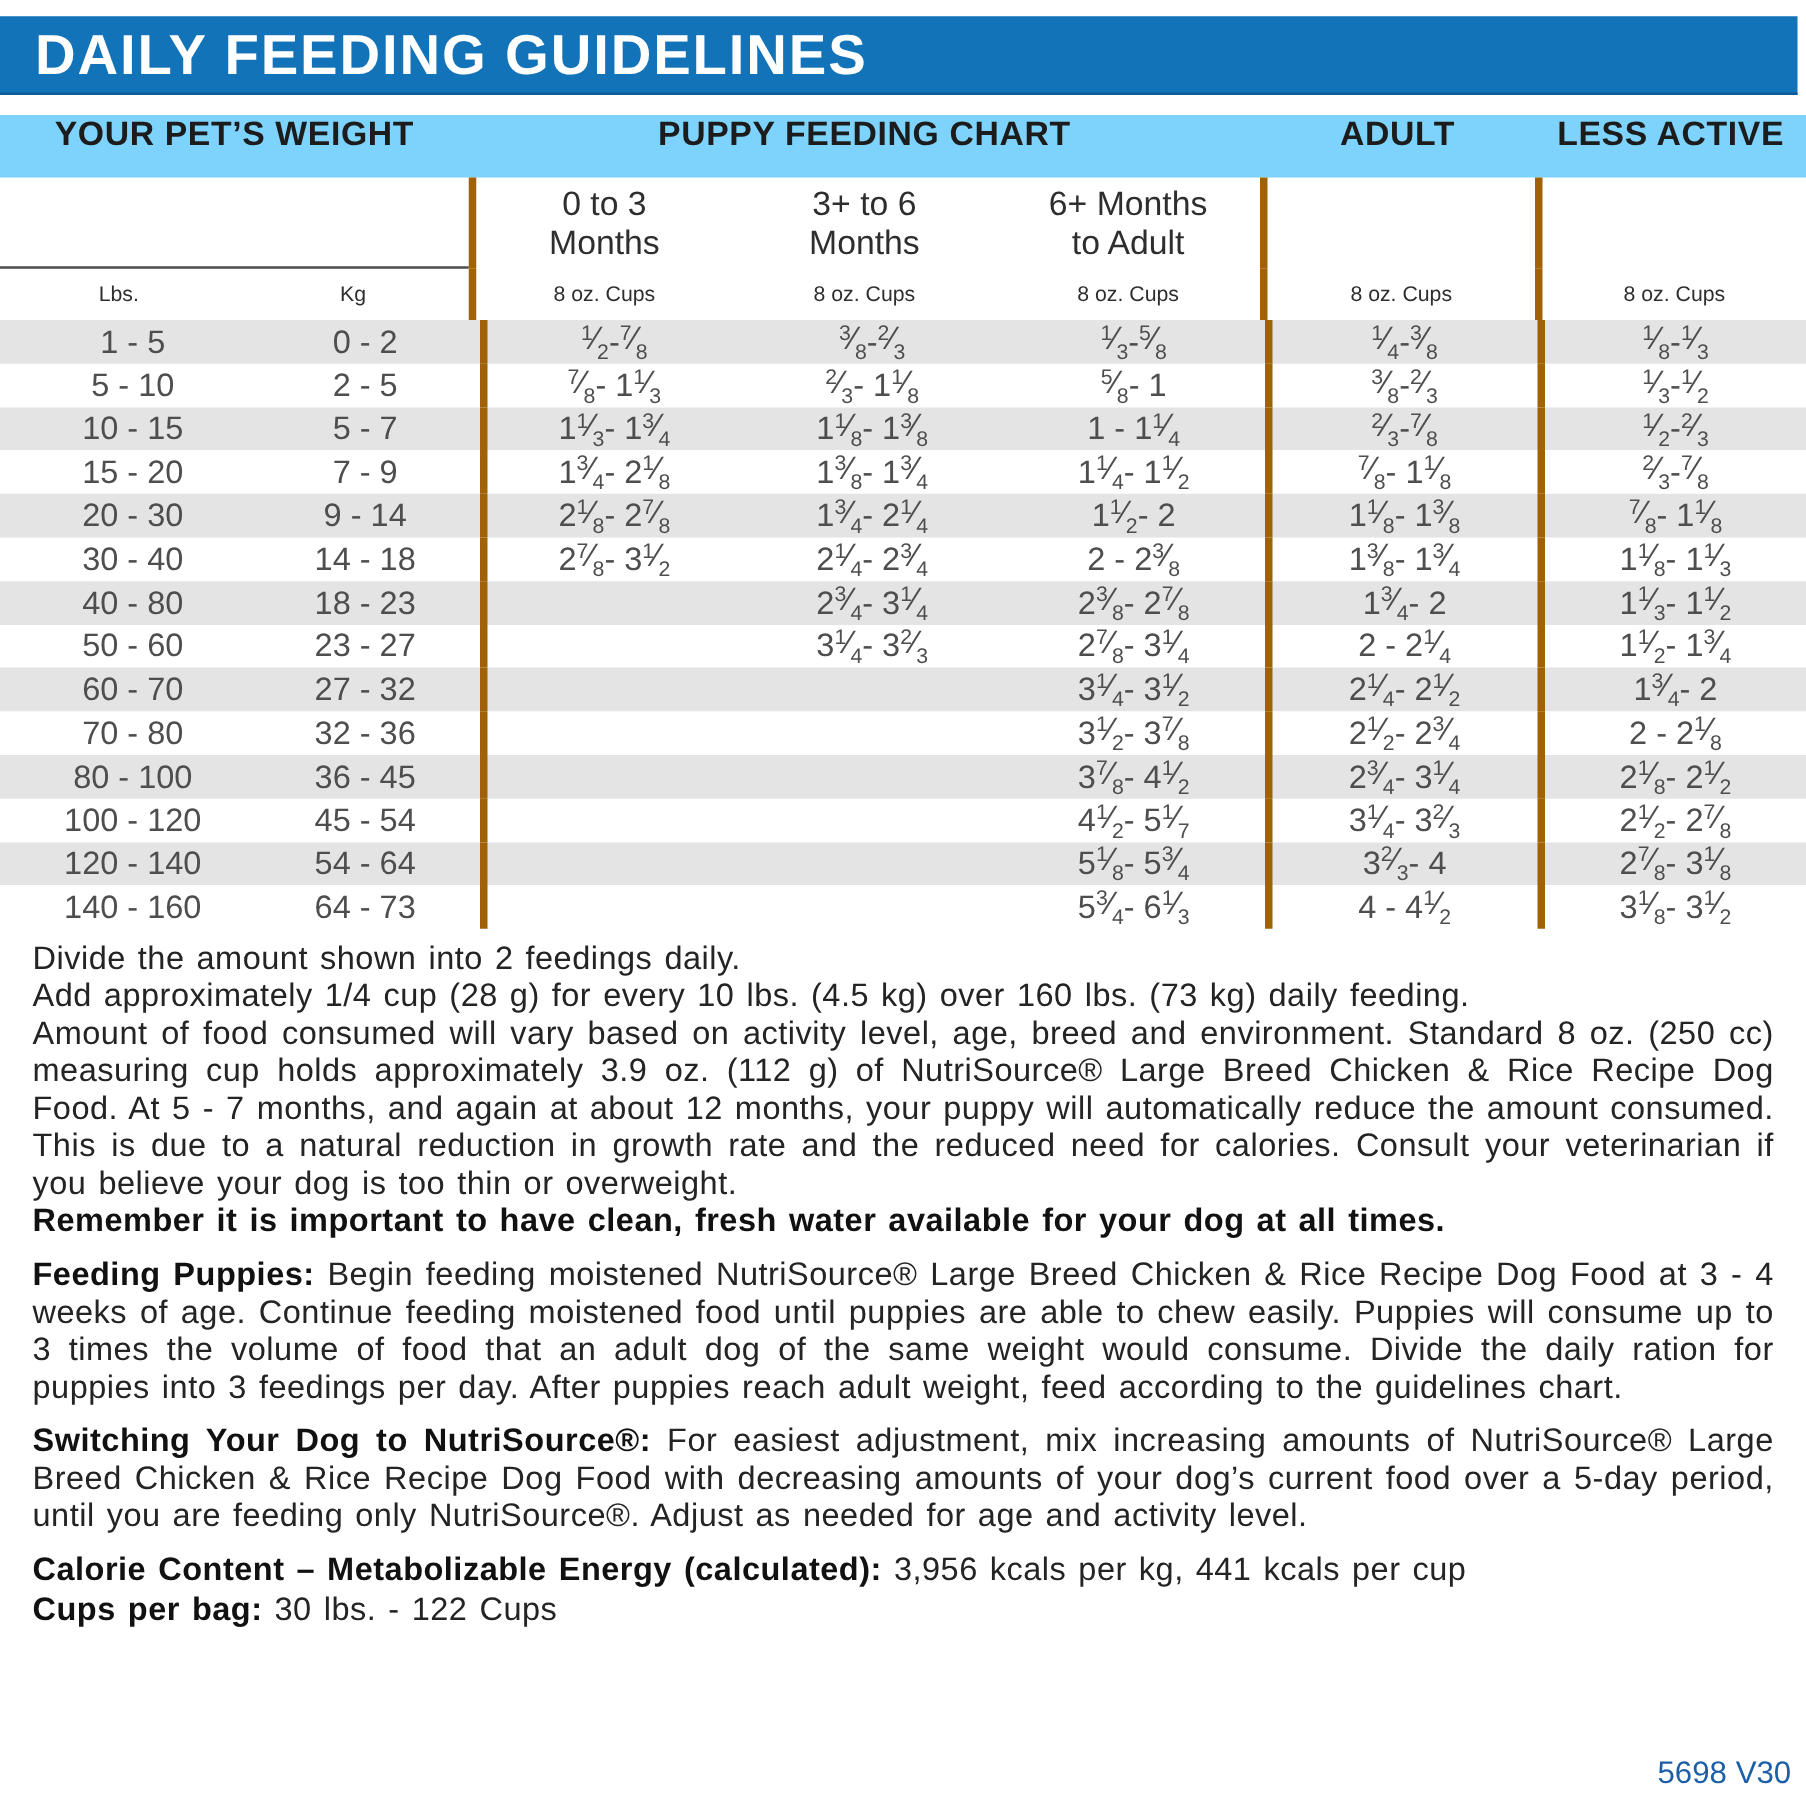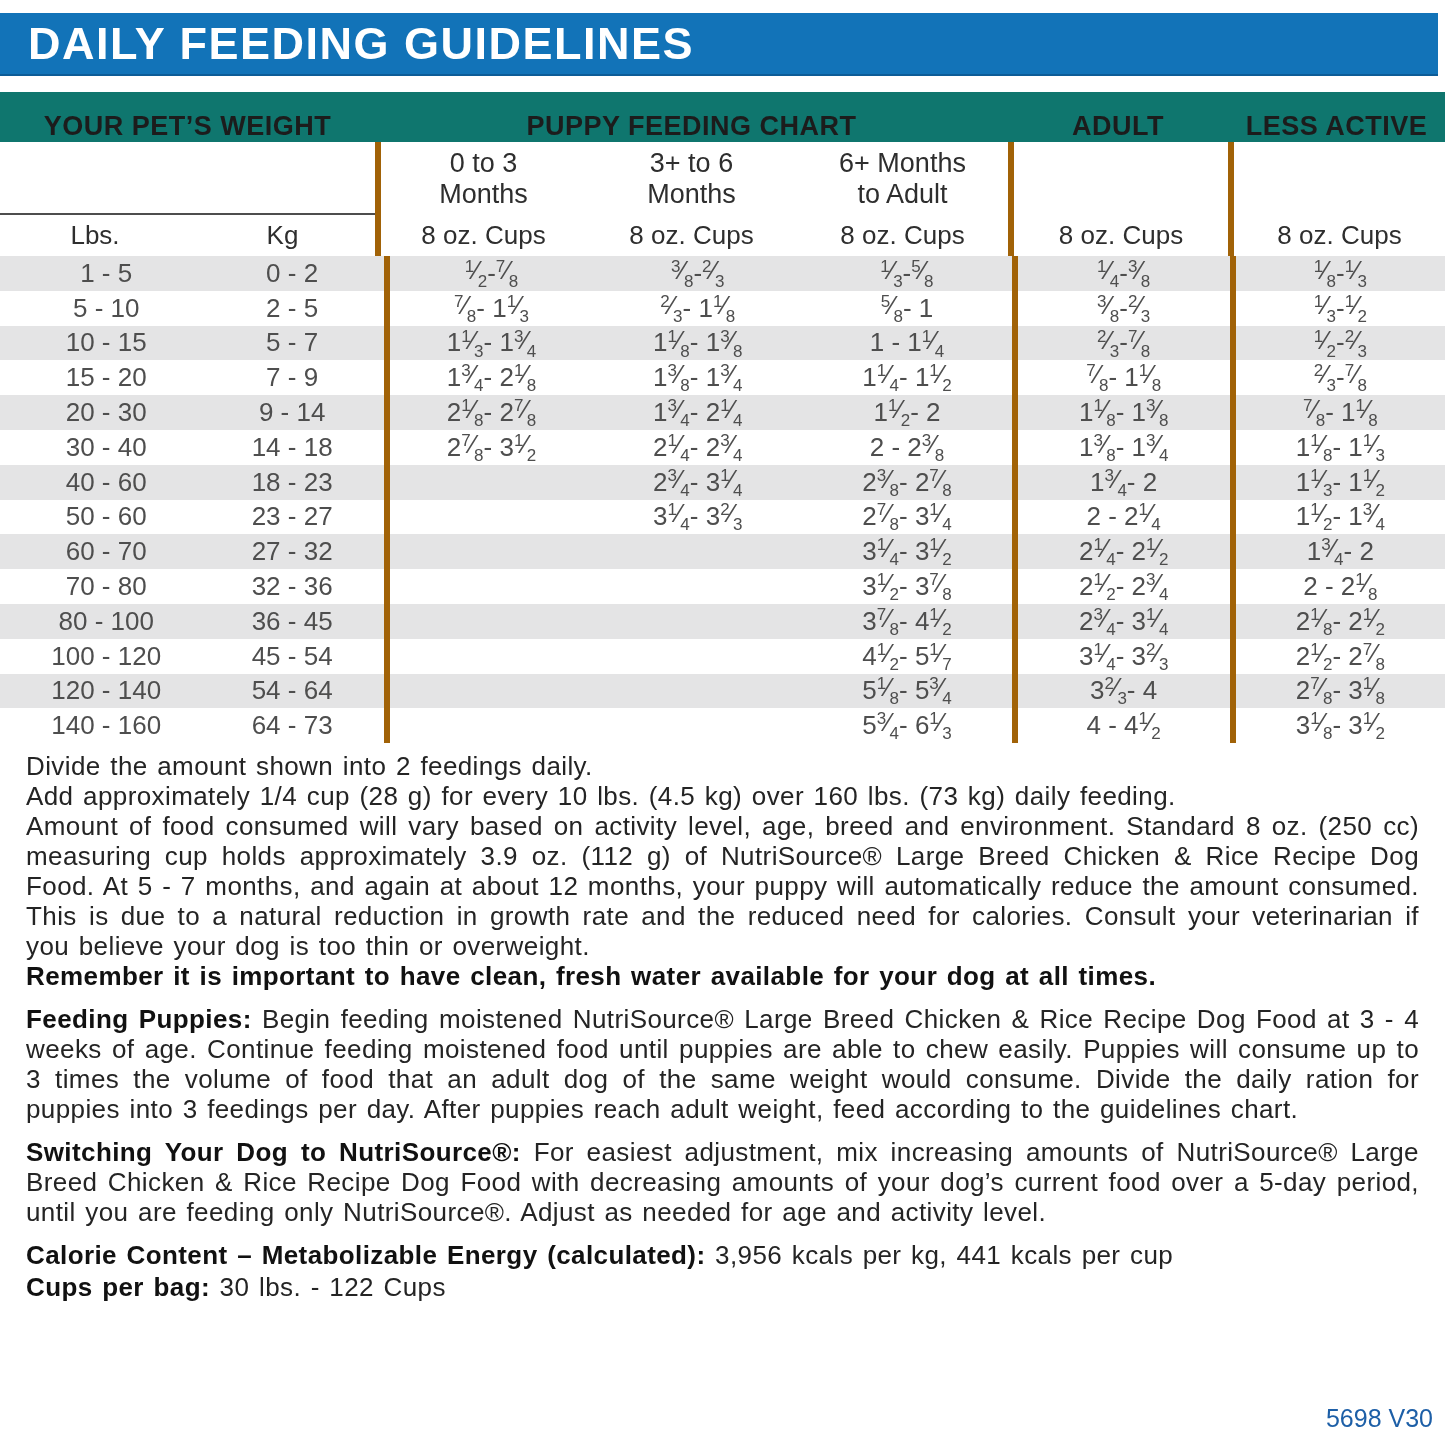--- a/index.html
+++ b/index.html
@@ -5,38 +5,38 @@
   * { margin:0; padding:0; box-sizing:border-box; }
   html,body { width:1445px; height:1441px; background:#ffffff; overflow:hidden;
               font-family:"Liberation Sans", sans-serif; color:#222; }
 
   
   .title-bar { width:1438px; height:63px; background:#1273b8; border-bottom:2px solid #0d5c97;
                display:flex; align-items:center; padding-left:28px;margin-top:13px; }
   .title-bar h1 { color:#ffffff; font-size:45px; font-weight:800; letter-spacing:1.5px; }
 
   
-  .band { margin-top:16px; height:50px; background:#0f766e; display:flex; align-items:flex-end; }
+  .band { margin-top:16px; height:50px; background:#7dd3fc; display:flex; align-items:flex-start; }
   .band .gh { font-weight:700; font-size:27px; color:#1c1c1c; text-align:center; letter-spacing:.5px; }
   .gh.w1 { width:375px; } .gh.w2 { width:633px; } .gh.w3 { width:220px; } .gh.w4 { width:217px; }
 
   .trow, .hrow { display:flex; }
   .cell { text-align:center; color:#4e4e4e; font-size:26px; display:flex; align-items:center; justify-content:center; }
   .c0 { width:190px; } .c1 { width:185px; } .c2 { width:211px; } .c3 { width:211px; }
   .c4 { width:211px; } .c5 { width:220px; } .c6 { width:217px; }
   .vl { border-left:6px solid #a16207; }
 
   .months-row { height:73px; }
   .months-row .agecell { width:211px; text-align:center; color:#2e2e2e; font-size:27px;
                          line-height:31px; display:flex; flex-direction:column; justify-content:center; }
   .months-row .leftspan { width:375px; border-bottom:2px solid #4d4d4d; }
   .months-row .adultspan { width:220px; } .months-row .lessspan { width:217px; }
 
   .units-row { height:41px; }
-  .units-row .cell { font-size:26px; color:#2e2e2e; }
+  .units-row .cell { font-size:17px; color:#2e2e2e; }
 
   .trow { height:34.8px;padding-left:12px; }
   .trow.stripe { background:#e4e4e5; }
 
   
   .fx { white-space:nowrap; }
   .fx sup { font-size:17px; vertical-align:7px; }
   .fx sub { font-size:17px; vertical-align:-8px; }
   .fx .sl { font-size:26px; letter-spacing:-1px; }
 
@@ -144,21 +144,21 @@
       <div class="trow">
         <div class="cell c0">30 - 40</div>
         <div class="cell c1">14 - 18</div>
         <div class="cell c2 vl">2 <span class="fx"><sup>7</sup><span class="sl">⁄</span><sub>8</sub></span> - 3 <span class="fx"><sup>1</sup><span class="sl">⁄</span><sub>2</sub></span></div>
         <div class="cell c3">2 <span class="fx"><sup>1</sup><span class="sl">⁄</span><sub>4</sub></span> - 2 <span class="fx"><sup>3</sup><span class="sl">⁄</span><sub>4</sub></span></div>
         <div class="cell c4">2 - 2 <span class="fx"><sup>3</sup><span class="sl">⁄</span><sub>8</sub></span></div>
         <div class="cell c5 vl">1 <span class="fx"><sup>3</sup><span class="sl">⁄</span><sub>8</sub></span> - 1 <span class="fx"><sup>3</sup><span class="sl">⁄</span><sub>4</sub></span></div>
         <div class="cell c6 vl">1 <span class="fx"><sup>1</sup><span class="sl">⁄</span><sub>8</sub></span> - 1 <span class="fx"><sup>1</sup><span class="sl">⁄</span><sub>3</sub></span></div>
       </div>
       <div class="trow stripe">
-        <div class="cell c0">40 - 60</div>
+        <div class="cell c0">40 - 80</div>
         <div class="cell c1">18 - 23</div>
         <div class="cell c2 vl"></div>
         <div class="cell c3">2 <span class="fx"><sup>3</sup><span class="sl">⁄</span><sub>4</sub></span> - 3 <span class="fx"><sup>1</sup><span class="sl">⁄</span><sub>4</sub></span></div>
         <div class="cell c4">2 <span class="fx"><sup>3</sup><span class="sl">⁄</span><sub>8</sub></span> - 2 <span class="fx"><sup>7</sup><span class="sl">⁄</span><sub>8</sub></span></div>
         <div class="cell c5 vl">1 <span class="fx"><sup>3</sup><span class="sl">⁄</span><sub>4</sub></span> - 2</div>
         <div class="cell c6 vl">1 <span class="fx"><sup>1</sup><span class="sl">⁄</span><sub>3</sub></span> - 1 <span class="fx"><sup>1</sup><span class="sl">⁄</span><sub>2</sub></span></div>
       </div>
       <div class="trow">
         <div class="cell c0">50 - 60</div>
         <div class="cell c1">23 - 27</div>

